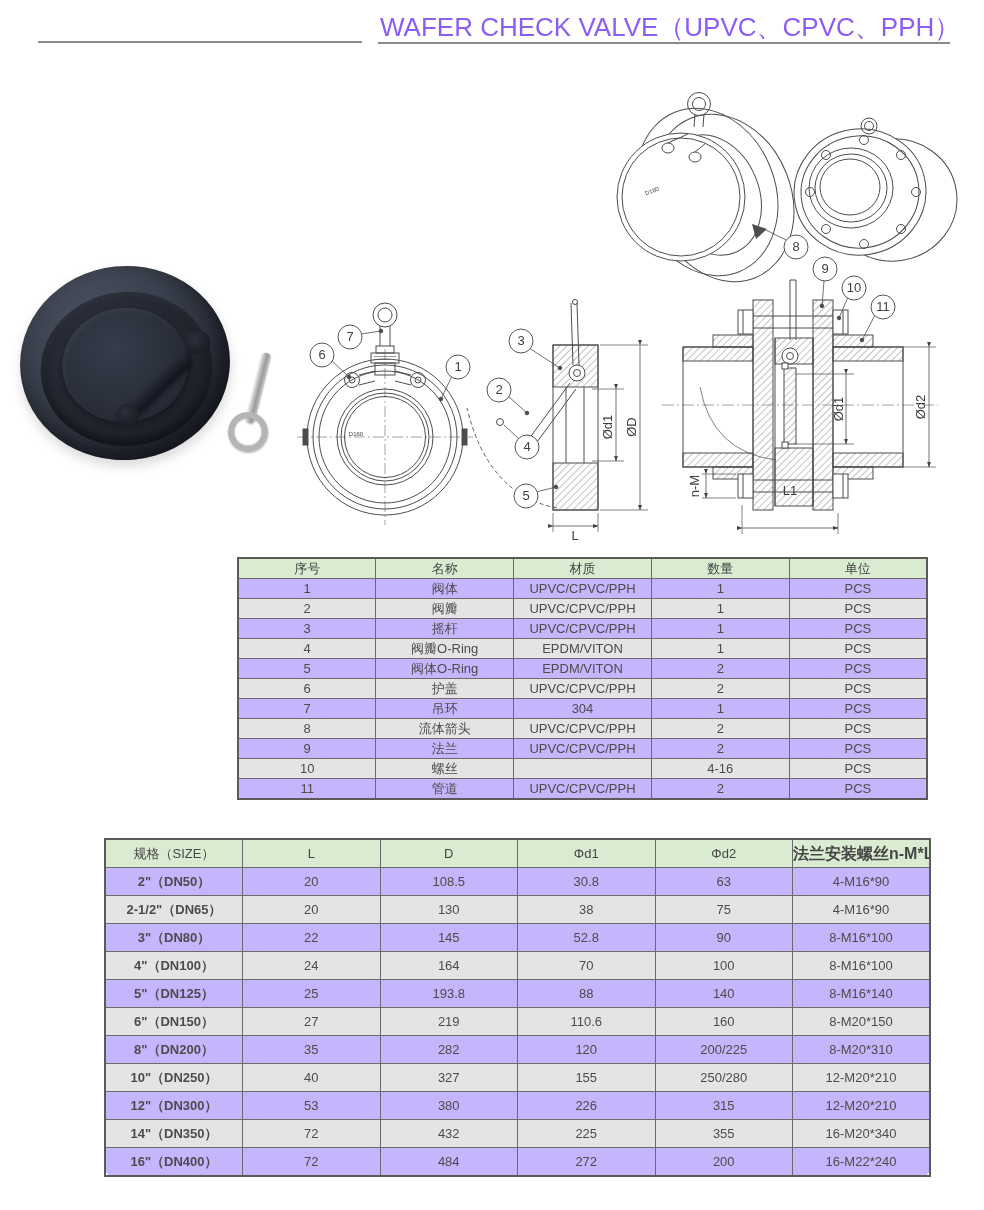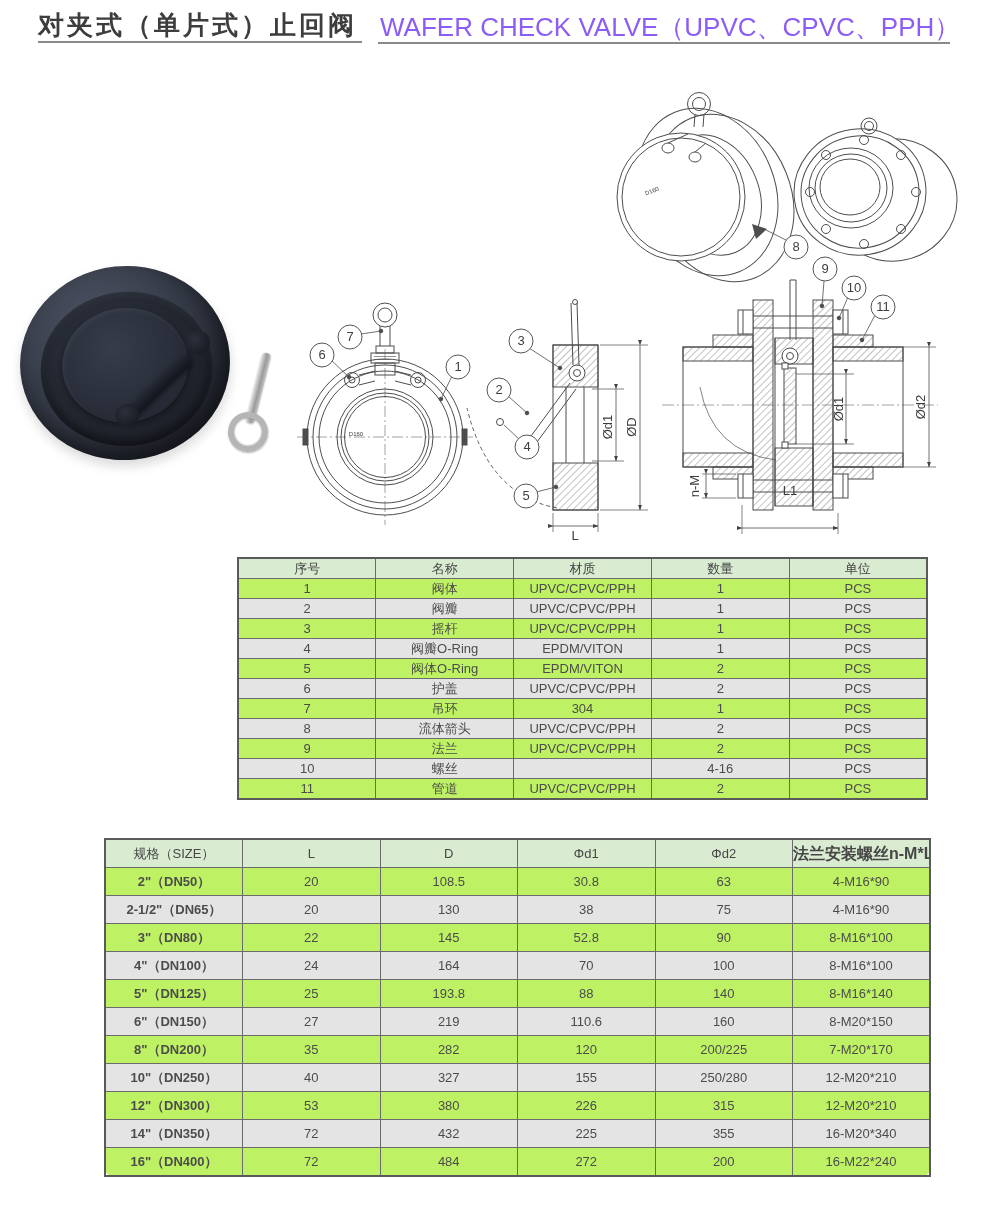--- a/index.html
+++ b/index.html
@@ -44,39 +44,38 @@
   .co { position:absolute; width:23px; height:23px; border:1.2px solid #555; border-radius:50%;
         background:#fff; color:#3f3f3f; font-size:13px; line-height:22px; text-align:center;
         transform:translate(-50%,-50%); z-index:3; }
   .dim { position:absolute; color:#3c3c3c; font-size:13px; white-space:nowrap;
          transform:translate(-50%,-50%); z-index:3; background:transparent; }
   .dim.v { transform:translate(-50%,-50%) rotate(-90deg); }
   .tiny { position:absolute; color:#3c3c3c; font-size:6px; transform:translate(-50%,-50%); z-index:3; }
   .tiny.r { transform:translate(-50%,-50%) rotate(-22deg); }
 
   
-  table.tbl { position:absolute; border-collapse:collapse; table-layout:fixed; background:#bef264;
+  table.tbl { position:absolute; border-collapse:collapse; table-layout:fixed; background:#c4b5fd;
               font-size:13px; color:#4c4c4c; text-align:center; border:2px solid #5a5a5a; }
   .tbl th, .tbl td { border:1px solid #6b6b6b; overflow:hidden; white-space:nowrap; padding:0; }
   .tbl thead th { background:#d9ecd2; font-weight:normal; color:#464646; }
   .tbl tbody tr:nth-child(even) td { background:#e4e4e4; }
   #parts-table { left:237px; top:557px; width:691px; }
   #parts-table th, #parts-table td { height:19px; line-height:19px; }
   #size-table { left:104px; top:838px; width:827px;border-radius:11px; }
   #size-table th, #size-table td { height:27px; line-height:27px; }
   #size-table th:last-child { font-size:16px;font-weight:bold; }
   #size-table td:first-child { font-weight:bold; }
   svg.art { position:absolute; left:0; top:0; z-index:2; pointer-events:none; }
 </style>
 </head>
 <body>
 
 <div class="page">
 
-  <div class="title-zh">对夹式（单片式）止回阀</div>
   <div class="title-en" style="color: #8b5cf6;">WAFER CHECK VALVE（UPVC、CPVC、PPH）</div>
   <div class="rule-l"></div>
   <div class="rule-r"></div>
 
   <div class="photo">
     <div class="valve-body">
       <div class="valve-rim"></div>
       <div class="valve-disc"></div>
       <div class="knob1"></div>
       <div class="valve-lever"></div>
@@ -441,21 +440,21 @@
           <td>110.6</td>
           <td>160</td>
           <td>8-M20*150</td>
         </tr>
         <tr>
           <td>8"（DN200）</td>
           <td>35</td>
           <td>282</td>
           <td>120</td>
           <td>200/225</td>
-          <td>7-M20*170</td>
+          <td>8-M20*310</td>
         </tr>
         <tr>
           <td>10"（DN250）</td>
           <td>40</td>
           <td>327</td>
           <td>155</td>
           <td>250/280</td>
           <td>12-M20*210</td>
         </tr>
         <tr>

